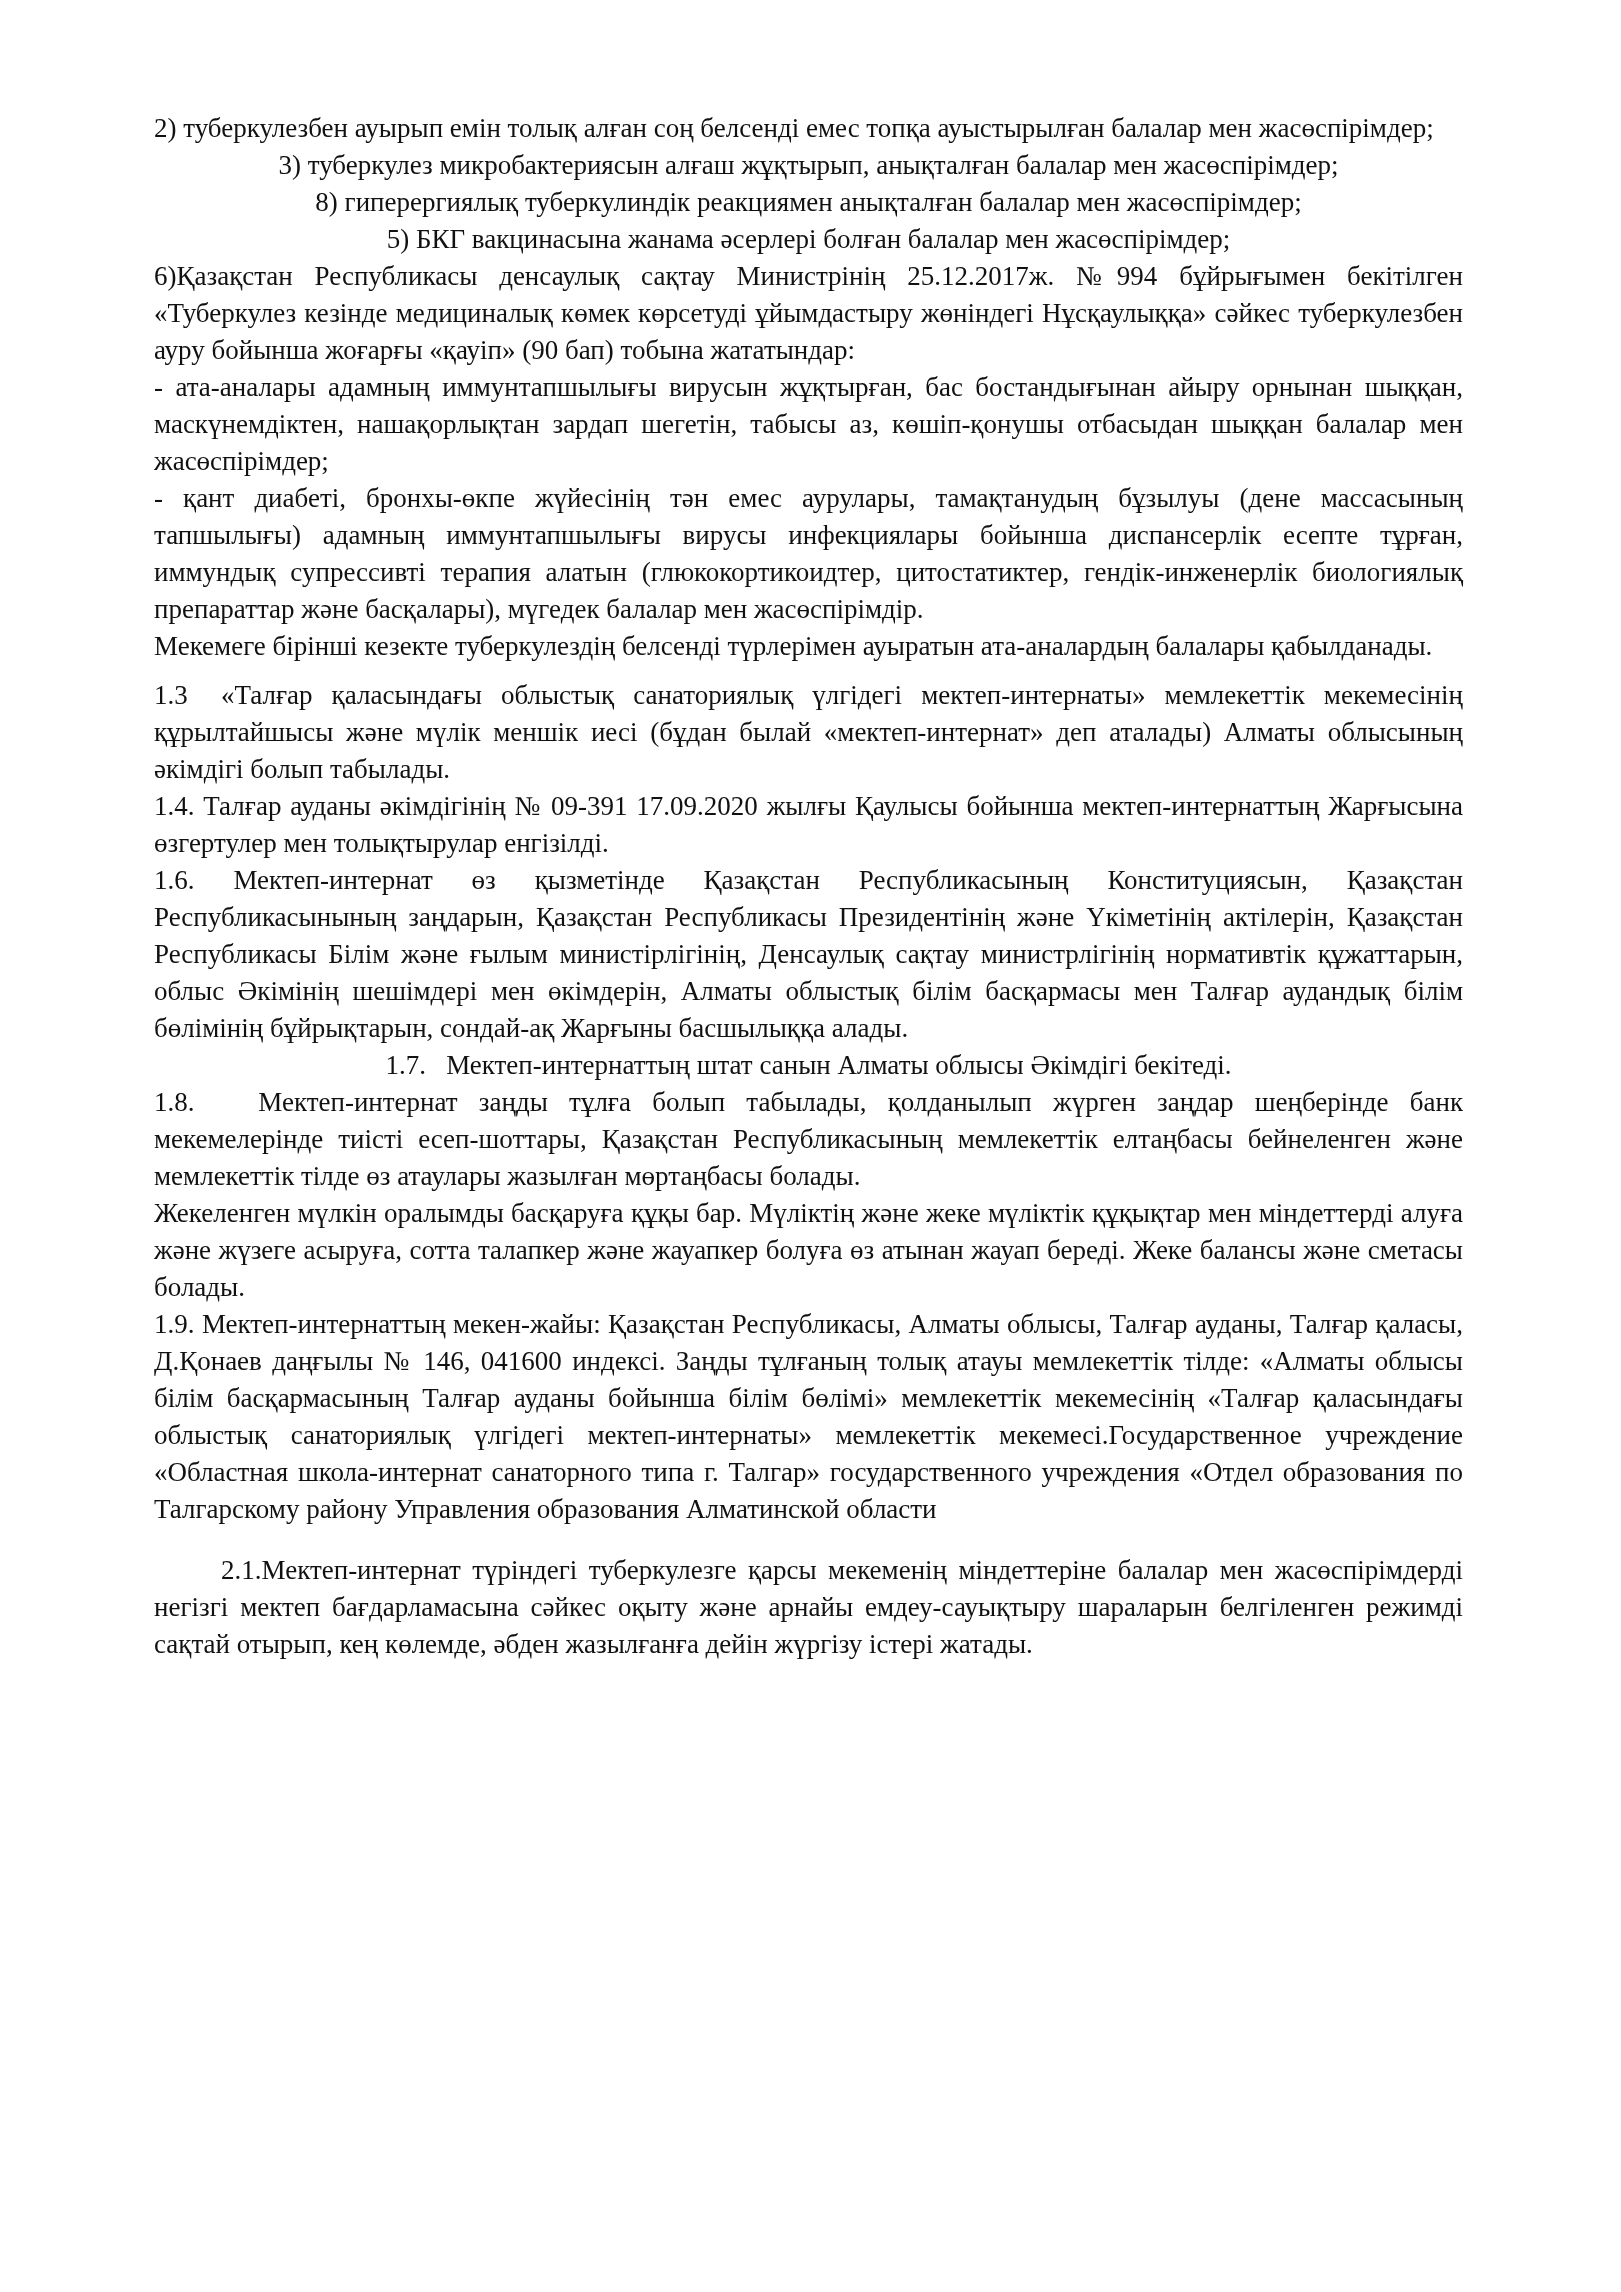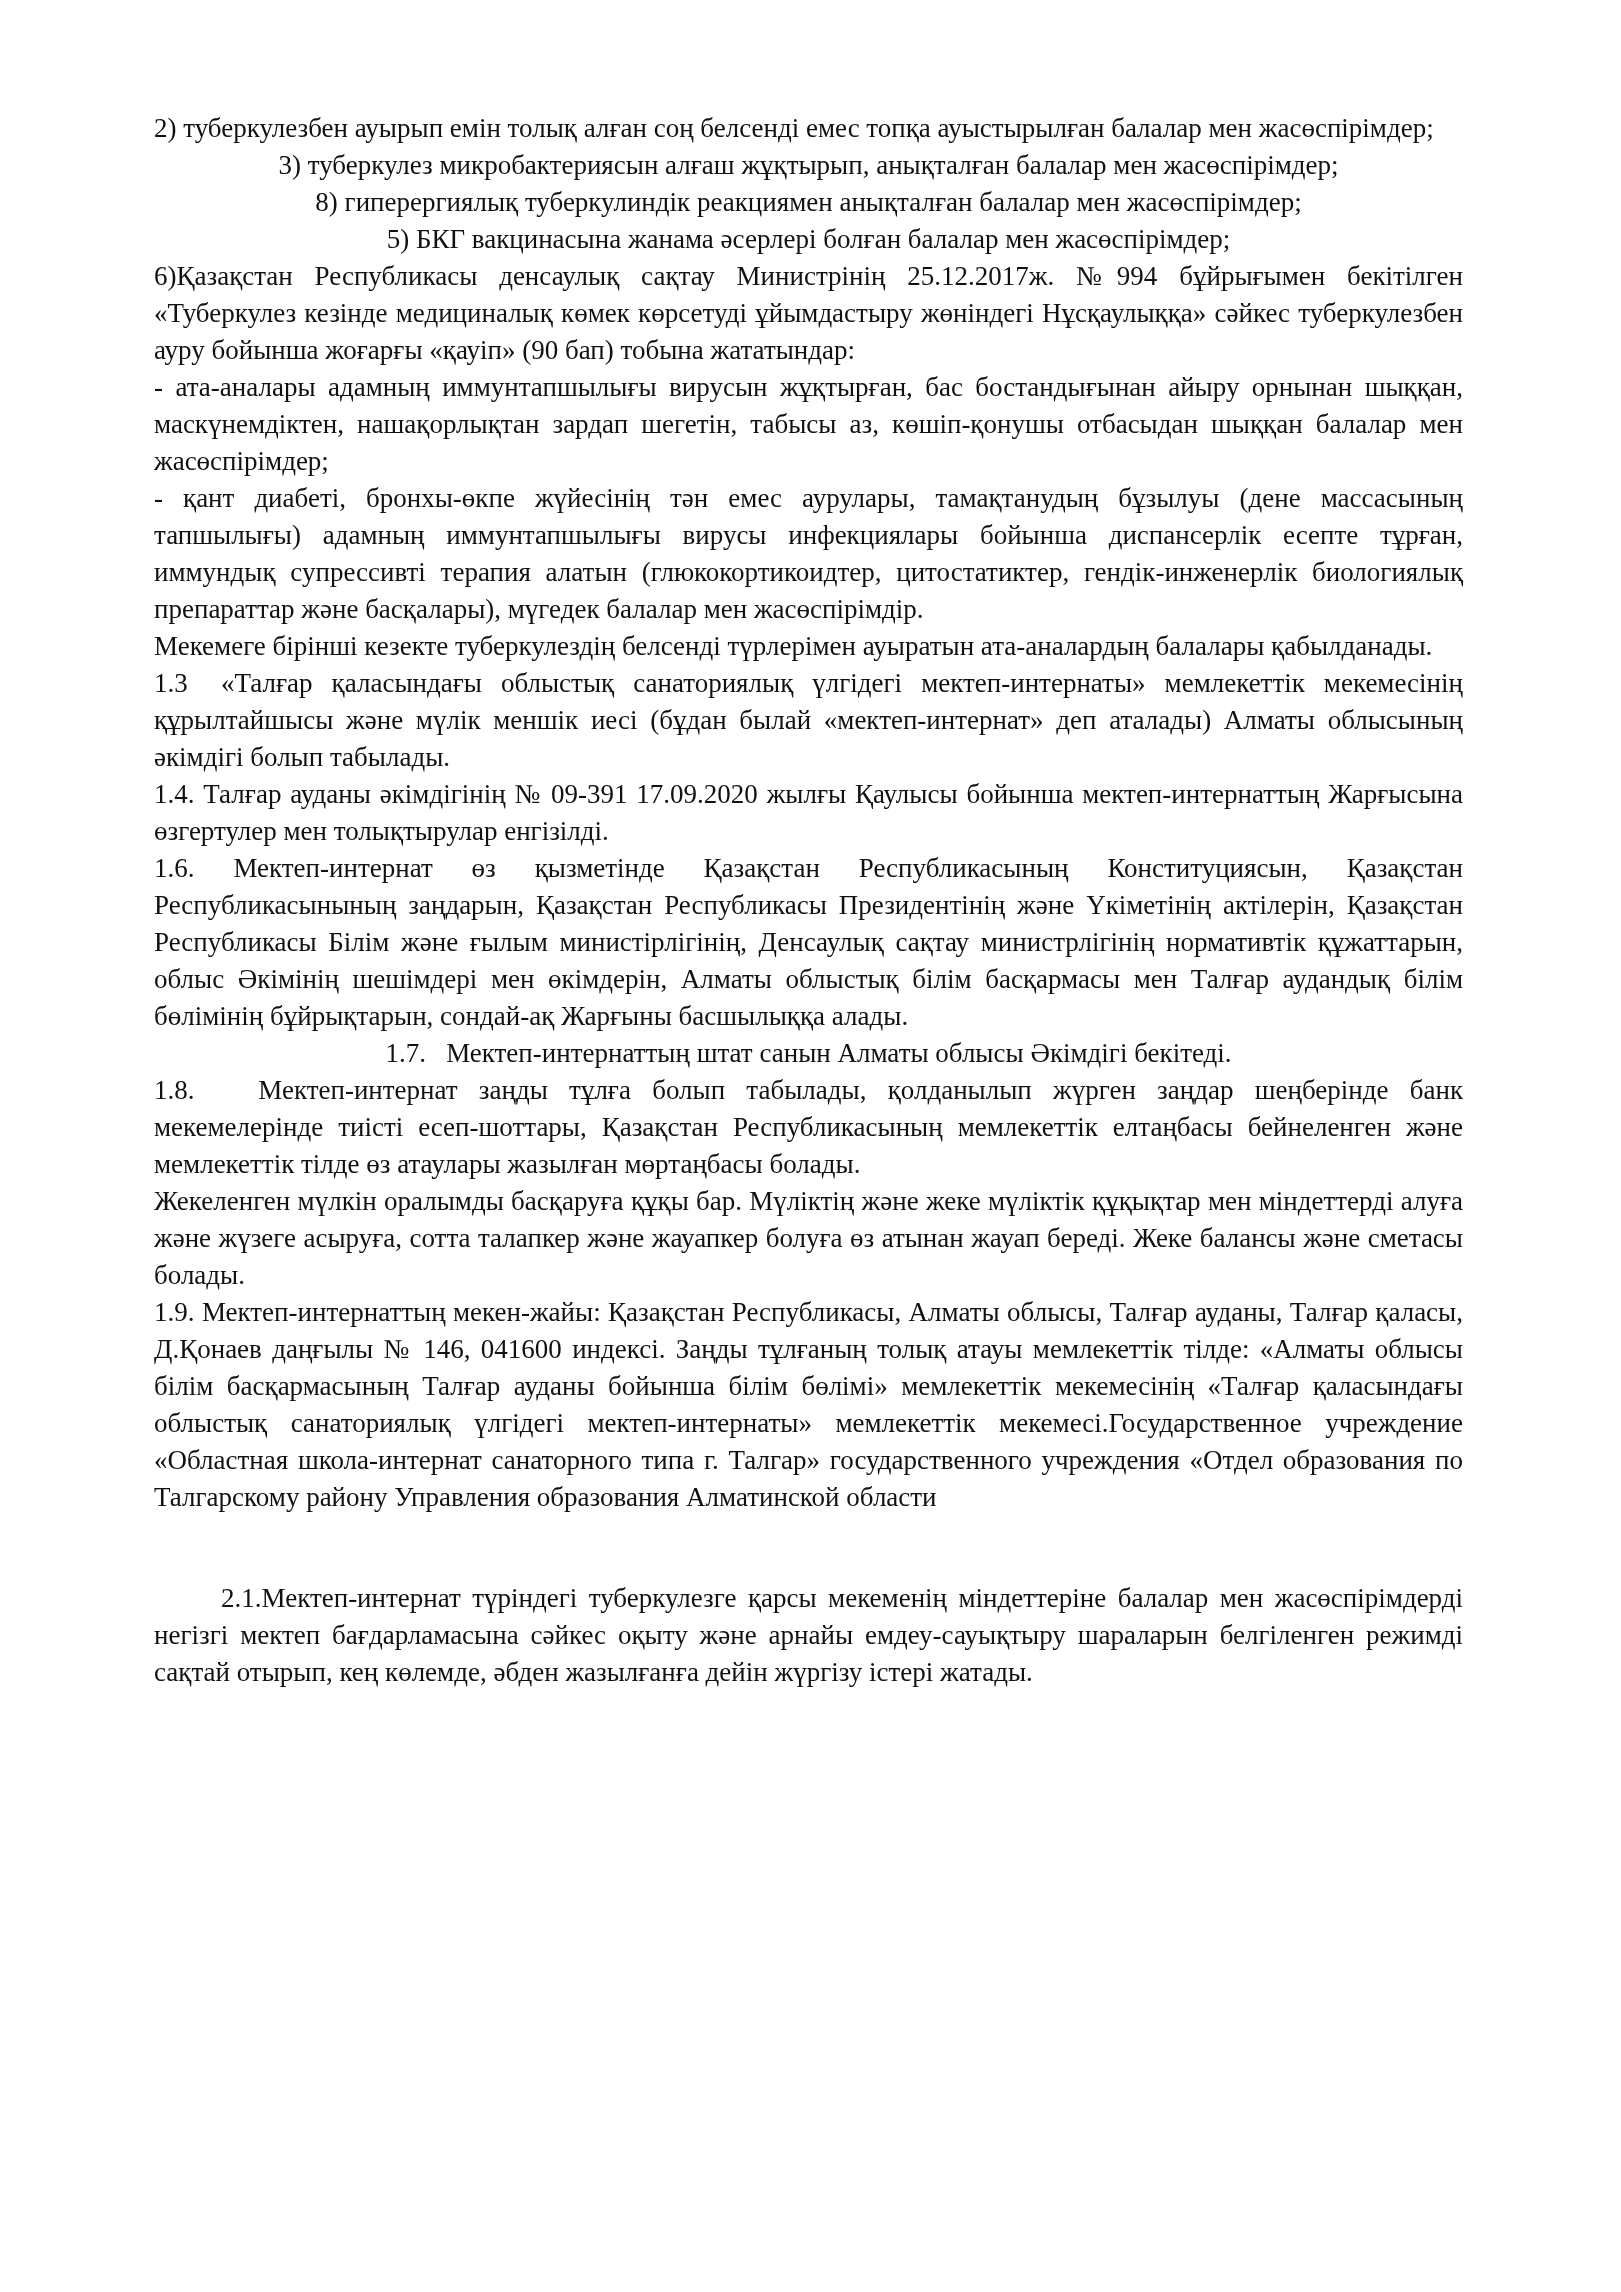--- a/index.html
+++ b/index.html
@@ -9,22 +9,22 @@
     left: 154px;
     top: 110px;
     width: 1309px;
     font-family: Liberation Serif, serif;
     font-size: 27px;
     line-height: 37px;
     color: #111111;
   }
   .p { margin: 0; text-align: justify; }
   .p.left { text-align: center; }
-  .p.indent-first { text-indent: 67px; margin-top: 40px; }
-  .p.tab-13 .num { display: inline-block; width: 67px; }
+  .p.indent-first { text-indent: 67px; }
+  .p.tab-13 .num { display: inline-block; width: 67px; margin-top: 12px; }
   .heading {
     margin: 0;
     text-align: center;
     font-weight: bold;
     font-size: 28px;
     line-height: 36px;
   }
   .spacer { height: 23.5px; }
 </style>
 </head>

